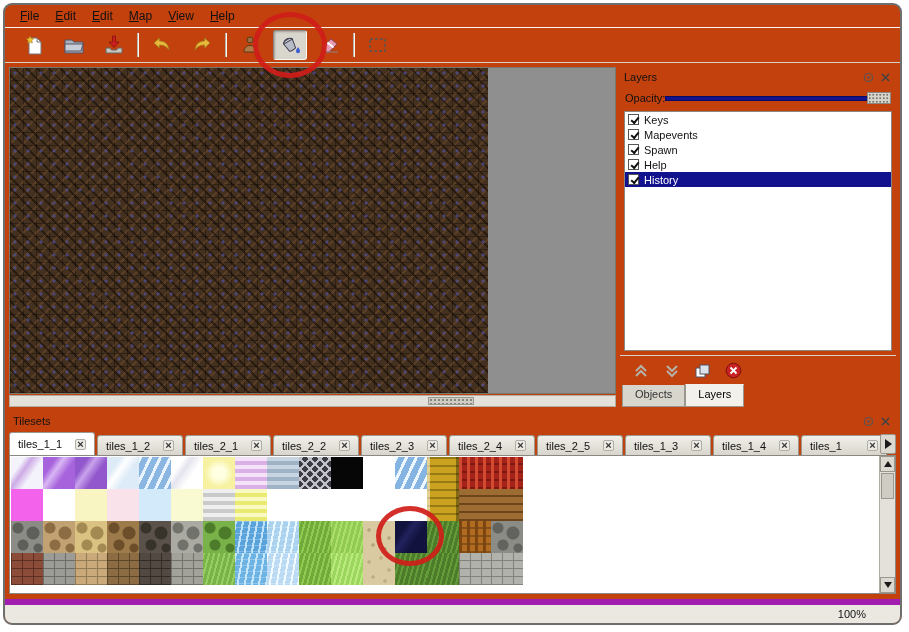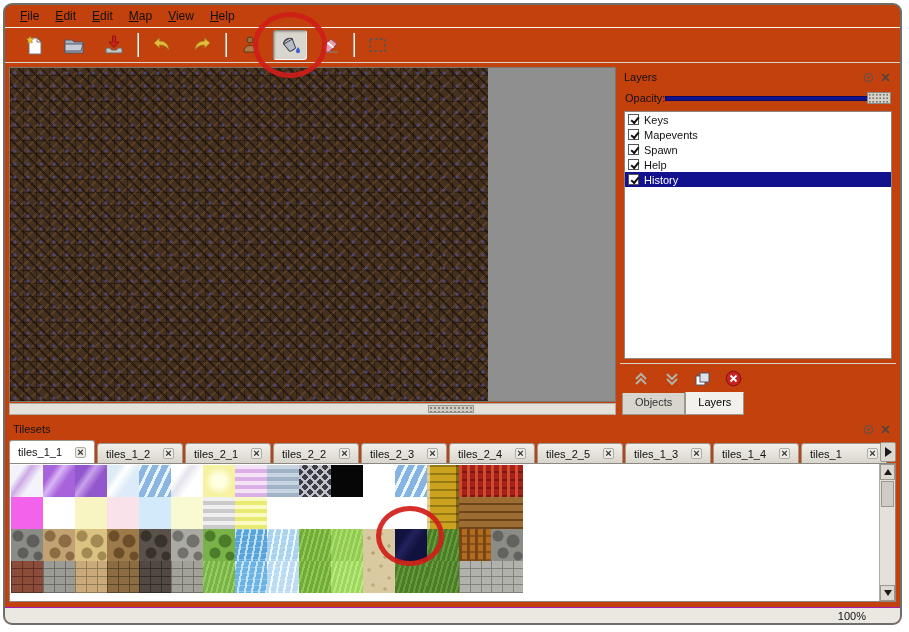--- a/index.html
+++ b/index.html
@@ -126,21 +126,21 @@
     background:#e4e1da; border-left:1px solid #b0ada4;
     display:flex; flex-direction:column;
   }
   .vs-btn { height:16px; flex:0 0 auto; background:#dcd9d0; border:1px solid #9a978e; display:flex; align-items:center; justify-content:center; }
   .tri-up { width:0; height:0; border-bottom:6px solid #1a1a1a; border-left:4px solid transparent; border-right:4px solid transparent; }
   .tri-down { width:0; height:0; border-top:6px solid #1a1a1a; border-left:4px solid transparent; border-right:4px solid transparent; }
   .vs-thumb { height:26px; margin:1px; background:#cfccc3; border:1px solid #9a978e; }
   .vs-space { flex:1 1 auto; }
   
   .statusbar {
-    height:16px; flex:0 0 auto; border-top:1px solid #a21caf;
+    height:24px; flex:0 0 auto; border-top:6px solid #a21caf;
     display:flex; align-items:center; justify-content:flex-end;
     padding-right:34px; font-size:11px; background:#ebe8e1;
   }
   
   .annotation {
     position:absolute; border:5px solid var(--annotation,#d01d19);
     border-radius:50%; z-index:60; pointer-events:none; opacity:.92;
   }
   #ann-bucket { left:253px; top:12px; width:74px; height:66px; }
   #ann-tile { left:376px; top:506px; width:68px; height:60px; }

